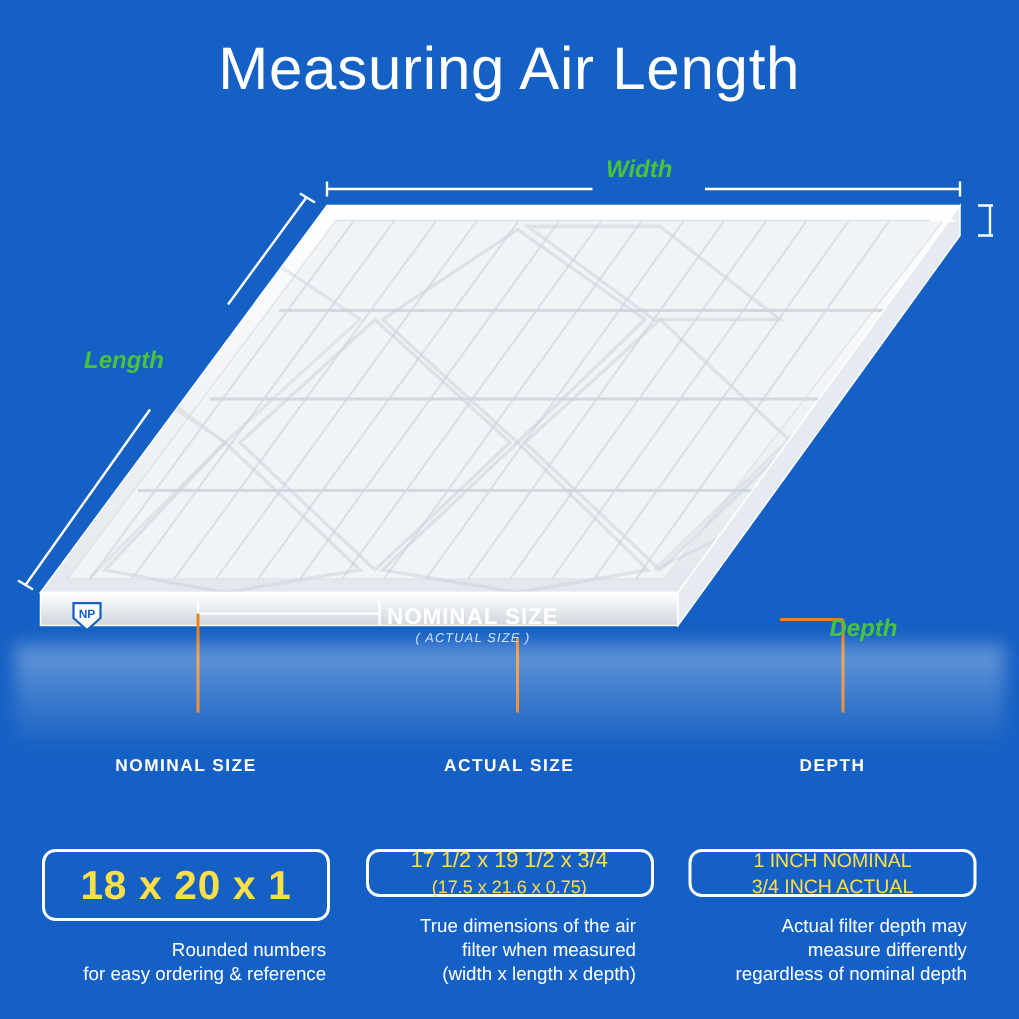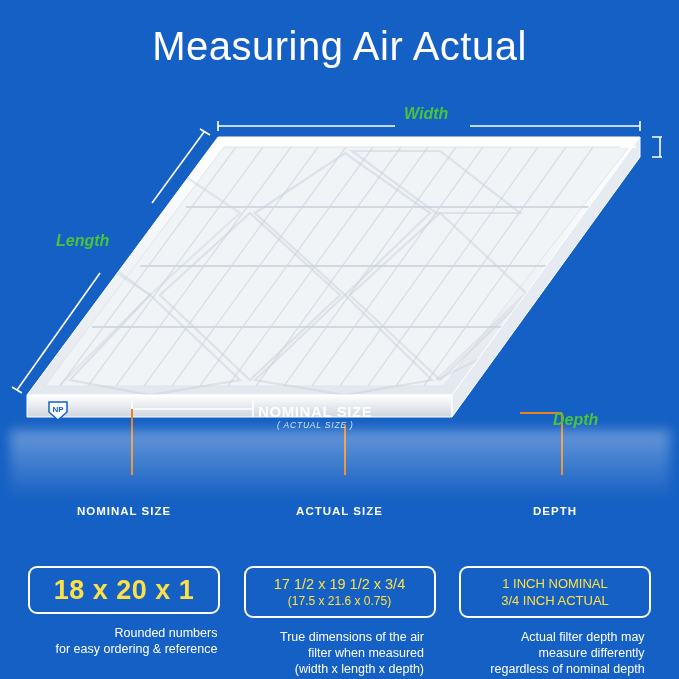--- a/index.html
+++ b/index.html
@@ -82,21 +82,21 @@
     color:#fde047;
     text-align:center;
     display:flex;
     flex-direction:column;
     justify-content:center;
     align-items:center;
     margin-top:42px;
   }
   .box-big{height:48px;}
   .box-big .l1{font-size:27px;font-weight:bold;letter-spacing:0.5px;}
-  .box-two{height:52px;}
+  .box-two{height:32px;}
   .box-two .l1{font-size:14.5px;}
   .box-two .l2{font-size:12px;margin-top:2px;}
   .box-two .d1{font-size:13px;}
   .box-two .d2{font-size:13px;margin-top:2px;}
   .card-caption{
     margin-top:11px;
     color:#ffffff;
     font-size:12.5px;
     line-height:16px;
     text-align:right;
@@ -118,21 +118,21 @@
     background:linear-gradient(to bottom, rgba(255,255,255,0.35), rgba(255,255,255,0));
     filter:blur(6px);
     pointer-events:none;
   }
 </style>
 </head>
 <body>
 
 <div class="stage">
 
-  <div class="title">Measuring Air Actual</div>
+  <div class="title">Measuring Air Length</div>
 
   <svg class="art" viewBox="0 0 679 380">
     <defs>
       <linearGradient id="faceGrad" x1="0" y1="0" x2="0" y2="1">
         <stop offset="0%" stop-color="#ffffff"></stop>
         <stop offset="100%" stop-color="#e3e8ee"></stop>
       </linearGradient>
       <linearGradient id="sideGrad" x1="0" y1="0" x2="0" y2="1">
         <stop offset="0%" stop-color="#ffffff"></stop>
         <stop offset="100%" stop-color="#cfd6de"></stop>

